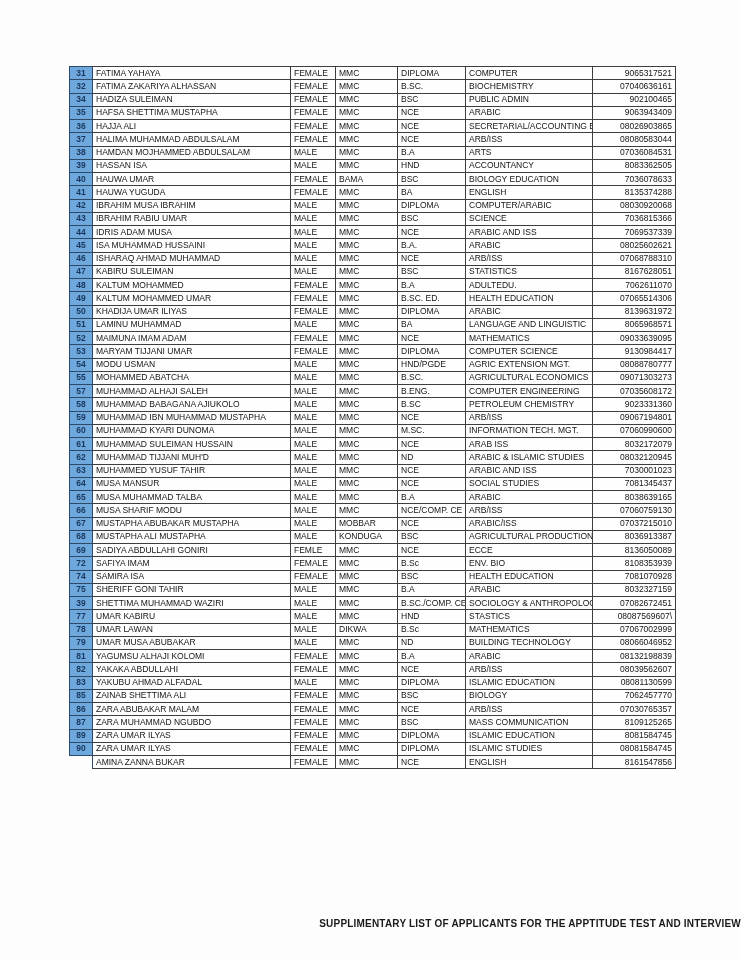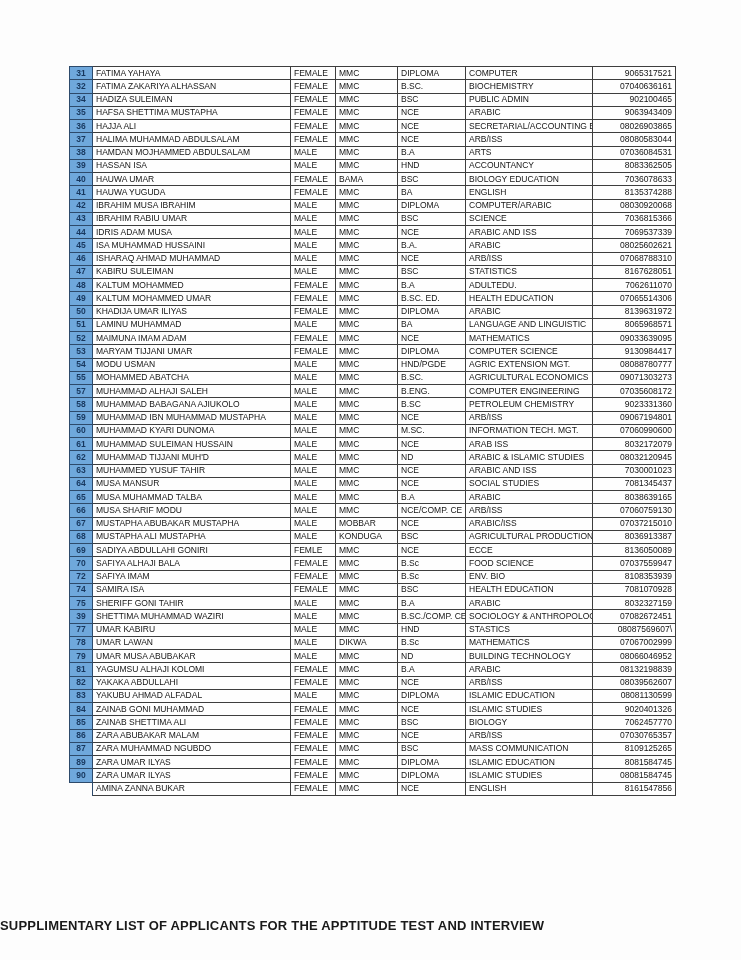--- a/index.html
+++ b/index.html
@@ -54,22 +54,22 @@
     background: transparent;
     border-left: 1px solid transparent;
     border-bottom: 1px solid transparent;
     border-top: 1px solid #3e3e3e;
   }
   .footer-title {
     position: absolute;
     top: 918px;
     left: 0;
     width: 741px;
-    text-align: left;
-    font-size: 13px;
+    text-align: right;
+    font-size: 10px;
     font-weight: 700;
     letter-spacing: 0.2px;
     color: #1a1a1a;
   }
 </style>
 </head>
 <body>
 
 <div class="sheet">
   <table class="applicants">
@@ -410,29 +410,20 @@
         <tr>
           <td class="c0">69</td>
           <td class="c1">SADIYA ABDULLAHI GONIRI</td>
           <td class="c2">FEMLE</td>
           <td class="c3">MMC</td>
           <td class="c4">NCE</td>
           <td class="c5">ECCE</td>
           <td class="c6">8136050089</td>
         </tr>
         <tr>
-          <td class="c0">70</td>
-          <td class="c1">SAFIYA ALHAJI BALA</td>
-          <td class="c2">FEMALE</td>
-          <td class="c3">MMC</td>
-          <td class="c4">B.Sc</td>
-          <td class="c5">FOOD SCIENCE</td>
-          <td class="c6">07037559947</td>
-        </tr>
-        <tr>
           <td class="c0">72</td>
           <td class="c1">SAFIYA IMAM</td>
           <td class="c2">FEMALE</td>
           <td class="c3">MMC</td>
           <td class="c4">B.Sc</td>
           <td class="c5">ENV. BIO</td>
           <td class="c6">8108353939</td>
         </tr>
         <tr>
           <td class="c0">74</td>
@@ -507,29 +498,20 @@
           <td class="c6">08039562607</td>
         </tr>
         <tr>
           <td class="c0">83</td>
           <td class="c1">YAKUBU AHMAD ALFADAL</td>
           <td class="c2">MALE</td>
           <td class="c3">MMC</td>
           <td class="c4">DIPLOMA</td>
           <td class="c5">ISLAMIC EDUCATION</td>
           <td class="c6">08081130599</td>
-        </tr>
-        <tr>
-          <td class="c0">84</td>
-          <td class="c1">ZAINAB GONI MUHAMMAD</td>
-          <td class="c2">FEMALE</td>
-          <td class="c3">MMC</td>
-          <td class="c4">NCE</td>
-          <td class="c5">ISLAMIC STUDIES</td>
-          <td class="c6">9020401326</td>
         </tr>
         <tr>
           <td class="c0">85</td>
           <td class="c1">ZAINAB SHETTIMA ALI</td>
           <td class="c2">FEMALE</td>
           <td class="c3">MMC</td>
           <td class="c4">BSC</td>
           <td class="c5">BIOLOGY</td>
           <td class="c6">7062457770</td>
         </tr>

